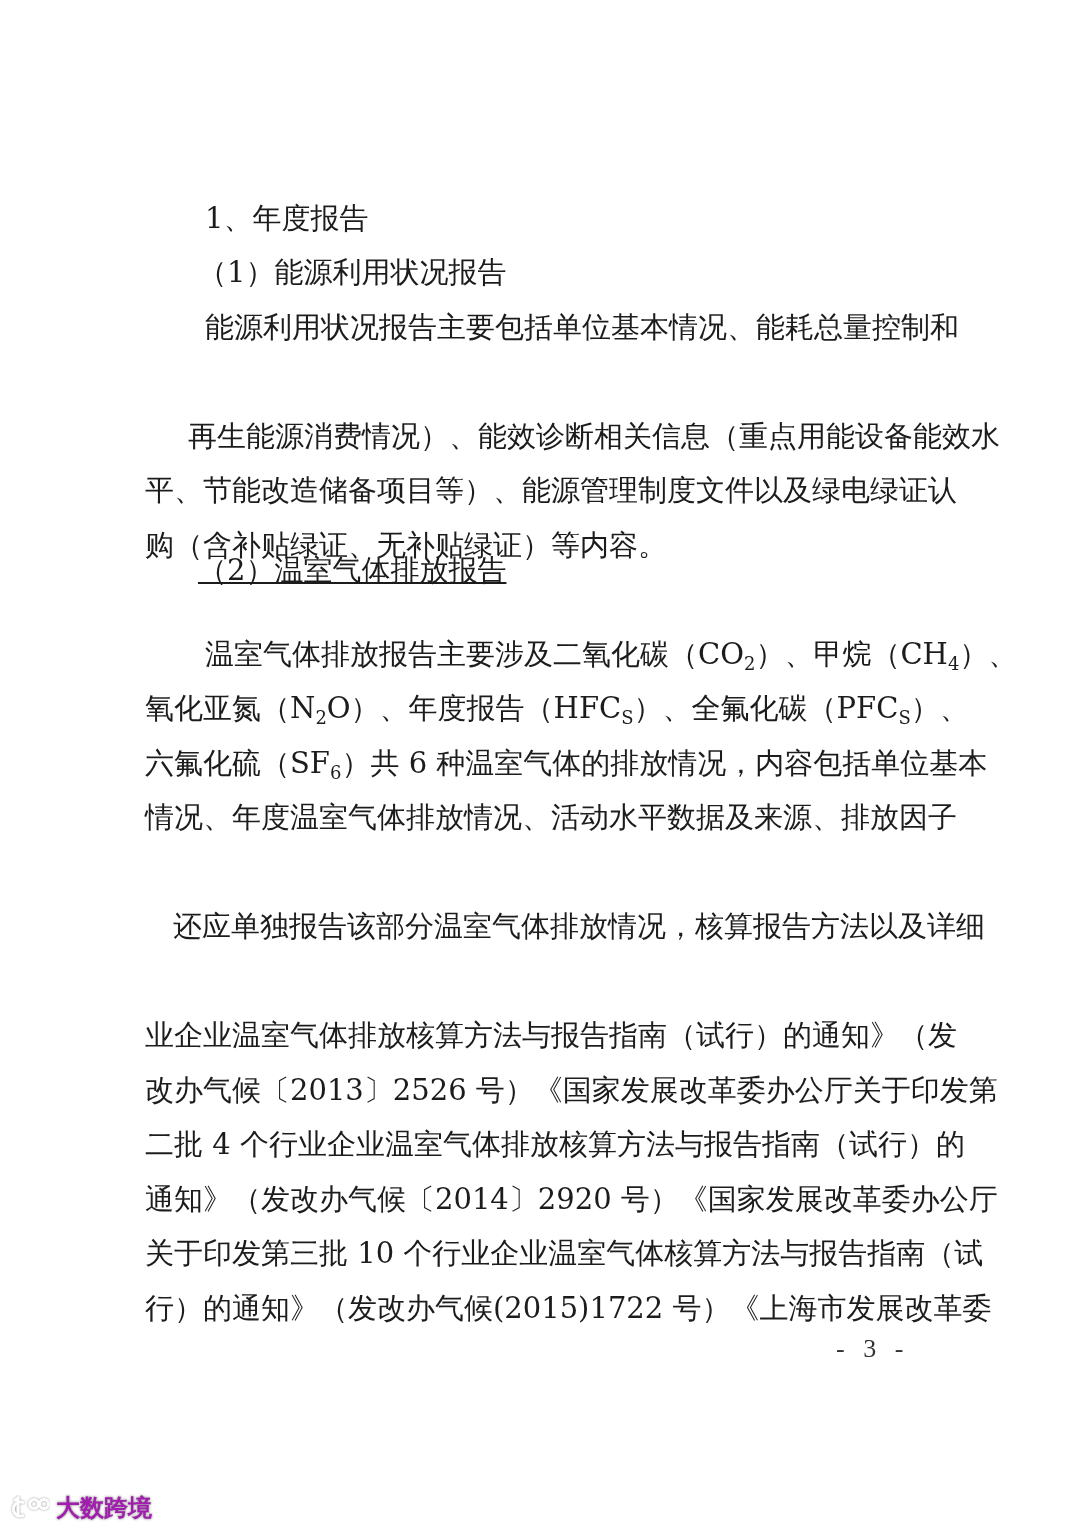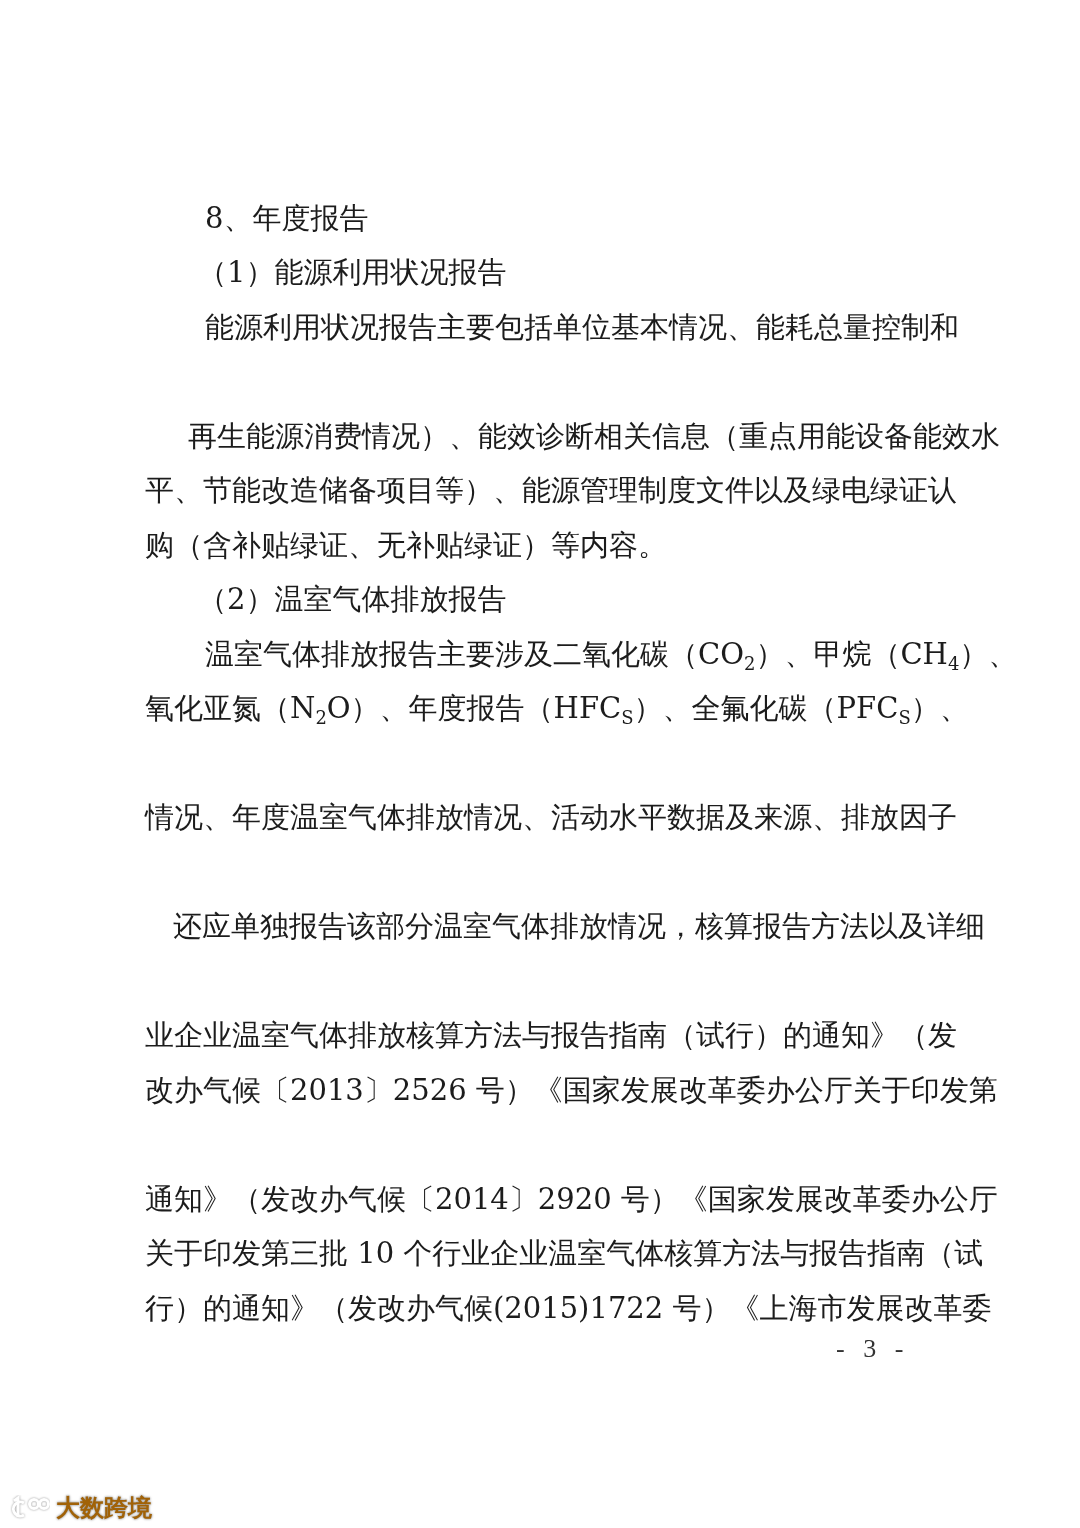--- a/index.html
+++ b/index.html
@@ -16,51 +16,55 @@
     .line.short { text-align: left; text-align-last: left; }
     .indent { left: 205px; width: 732px; }
     .h1 { left: 205px; }
     sub { font-size: 18px; vertical-align: -6px; line-height: 0; }
     .page-num {
       position: absolute; left: 836px; top: 1334px; font-size: 26px; color: #333;
       font-family: "Liberation Serif", serif; letter-spacing: 6px;
     }
     .watermark {
       position: absolute; left: 10px; top: 1492px; display: flex; align-items: center; gap: 6px;
-      color: #a16207; font-family: "DejaVu Sans", sans-serif; font-size: 24px; font-weight: bold;
+      color: #a21caf; font-family: "DejaVu Sans", sans-serif; font-size: 24px; font-weight: bold;
       text-shadow: 0 0 2px #999, 0 0 3px #aaa;
     }
     .wm-logo { width: 40px; height: 26px; }
   </style>
 </head>
 <body>
 
 <div class="page">
 
-  <div class="line short h1" style="top:191px;">8、年度报告</div>
+  <div class="line short h1" style="top:191px;">1、年度报告</div>
   <div class="line short h1" style="top:245px;left:198px;">（1）能源利用状况报告</div>
 
   <div class="line indent" style="top:300px;">能源利用状况报告主要包括单位基本情况、能耗总量控制和</div>
   <div class="line" style="top:409px;margin-left:43px;">再生能源消费情况）、能效诊断相关信息（重点用能设备能效水</div>
   <div class="line" style="top:463px;">平、节能改造储备项目等）、能源管理制度文件以及绿电绿证认</div>
   <div class="line short" style="top:518px;">购（含补贴绿证、无补贴绿证）等内容。</div>
 
-  <div class="line short h1" style="top:572px;left:198px;">（2）温室气体排放报告</div>
+  <div class="line short h1" style="top:543px;left:198px;text-decoration:underline;">（2）温室气体排放报告</div>
 
   <div class="line indent" style="top:627px;">
     <span>温室气体排放报告主要涉及二氧化碳（CO</span><sub>2</sub><span>）、甲烷（CH</span><sub>4</sub><span>）、</span>
   </div>
   <div class="line" style="top:681px;">
     <span>氧化亚氮（N</span><sub>2</sub><span>O）、年度报告（HFC</span><sub>S</sub><span>）、全氟化碳（PFC</span><sub>S</sub><span>）、</span>
   </div>
+  <div class="line" style="top:736px;">
+    <span>六氟化硫（SF</span><sub>6</sub><span>）共 6 种温室气体的排放情况，内容包括单位基本</span>
+  </div>
 
   <div class="line" style="top:790px;">情况、年度温室气体排放情况、活动水平数据及来源、排放因子</div>
   <div class="line" style="top:899px;margin-left:28px;">还应单独报告该部分温室气体排放情况，核算报告方法以及详细</div>
   <div class="line" style="top:1008px;">业企业温室气体排放核算方法与报告指南（试行）的通知》（发</div>
   <div class="line" style="top:1063px;">改办气候〔2013〕2526 号）《国家发展改革委办公厅关于印发第</div>
+  <div class="line" style="top:1117px;">二批 4 个行业企业温室气体排放核算方法与报告指南（试行）的</div>
   <div class="line" style="top:1172px;">通知》（发改办气候〔2014〕2920 号）《国家发展改革委办公厅</div>
   <div class="line" style="top:1226px;">关于印发第三批 10 个行业企业温室气体核算方法与报告指南（试</div>
   <div class="line" style="top:1281px;">行）的通知》（发改办气候(2015)1722 号）《上海市发展改革委</div>
 
   <div class="page-num">- 3 -</div>
 
   <div class="watermark">
     <svg class="wm-logo" viewBox="0 0 40 26">
       <g fill="none" stroke="#ffffff" stroke-width="3" style="filter:drop-shadow(0 0 1px #999)">
         <path d="M4 6 L8 3 L8 22"></path>

